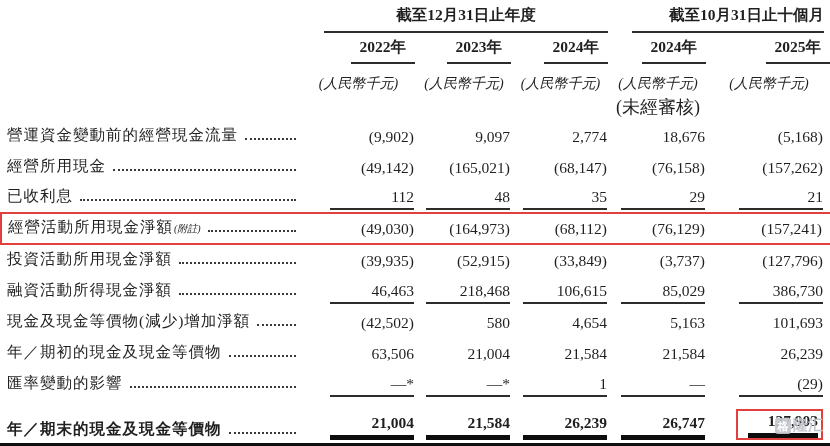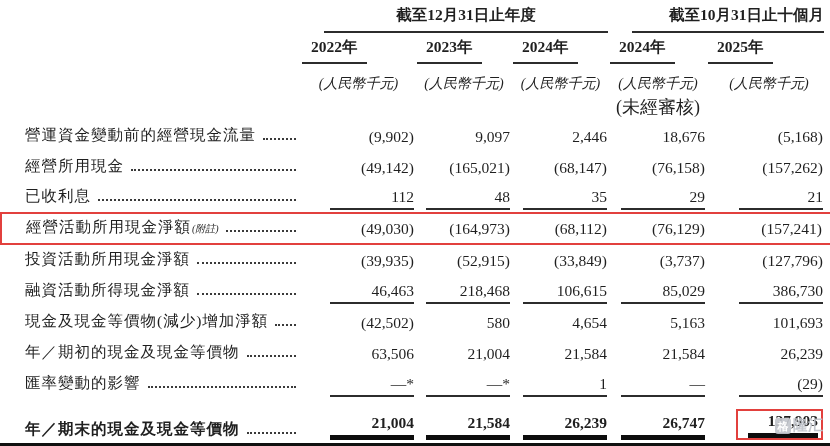--- a/index.html
+++ b/index.html
@@ -24,21 +24,21 @@
   col.c4 { width:98px; }
   col.c5 { width:124px; }
 
   
   thead td { vertical-align:bottom; }
   tr.grp-row { height:34px; }
   .grp { font-weight:bold; text-align:center; padding-bottom:5px; border-bottom:2px solid #2c2c2c; }
   .grp.g1 { margin-left:22px; margin-right:0; }
   .grp.g2 { margin-left:22px; margin-right:6px;text-align:right; }
   tr.yr-row { height:31px; }
-  .yr-cell { text-align:left; }
+  .yr-cell { text-align:right; }
   .yr { display:inline-block; font-weight:bold; padding:0 9px 4px 9px; border-bottom:2px solid #2c2c2c; }
   tr.unit-row { height:29px; }
   .unit-cell { text-align:center; }
   .unit { font-style:italic; font-size:14px; white-space:nowrap; }
   tr.note-row { height:24px; }
   .note { font-size:18px; text-align:center; display:block; }
 
   
   tbody tr { height:31px; }
   tbody td { vertical-align:bottom; padding-bottom:5px; }
@@ -52,21 +52,21 @@
   tr.hl td { border-top:2px solid #e2403d; border-bottom:2px solid #e2403d; }
   tr.hl td:first-child { border-left:2px solid #e2403d; }
   tr.hl td:last-child { border-right:2px solid #e2403d; }
 
   
   tr.total { height:46px; }
   tr.total td { font-weight:bold; }
   tr.total .val { border-bottom:5px solid #0d0d0d; padding-bottom:3px; }
 
   
-  td.lblcell { padding-left:24px; }
+  td.lblcell { padding-left:6px; }
   .lbl { display:flex; align-items:baseline; }
   .lbl .t { white-space:nowrap; letter-spacing:1px; }
   .sup { font-style:italic; font-size:10px; line-height:0; margin-left:1px; }
   .dots { flex:1 1 auto; min-width:12px; border-bottom:2px dotted #3a3a3a; margin:0 4px 3px 7px; }
 
   
   .boxed { position:relative; display:inline-block; border:2px solid #e2403d; padding:1px 3px 0 10px; }
   .boxed .val { min-width:70px; }
   .wm { position:absolute; right:-2px; top:5px; display:flex; align-items:center; gap:2px;
         font-family:"Liberation Sans","DejaVu Sans",sans-serif; font-weight:bold;
@@ -130,21 +130,21 @@
     <tbody id="tbody">
         <tr>
           <td class="lblcell">
             <div class="lbl">
               <span class="t">營運資金變動前的經營現金流量</span>
               <span class="dots"></span>
             </div>
           </td>
           <td class="num"><span class="val">(9,902)</span></td>
           <td class="num"><span class="val">9,097</span></td>
-          <td class="num"><span class="val">2,446</span></td>
+          <td class="num"><span class="val">2,774</span></td>
           <td class="num"><span class="val">18,676</span></td>
           <td class="num"><span class="val">(5,168)</span></td>
         </tr>
         <tr>
           <td class="lblcell">
             <div class="lbl">
               <span class="t">經營所用現金</span>
               <span class="dots"></span>
             </div>
           </td>

